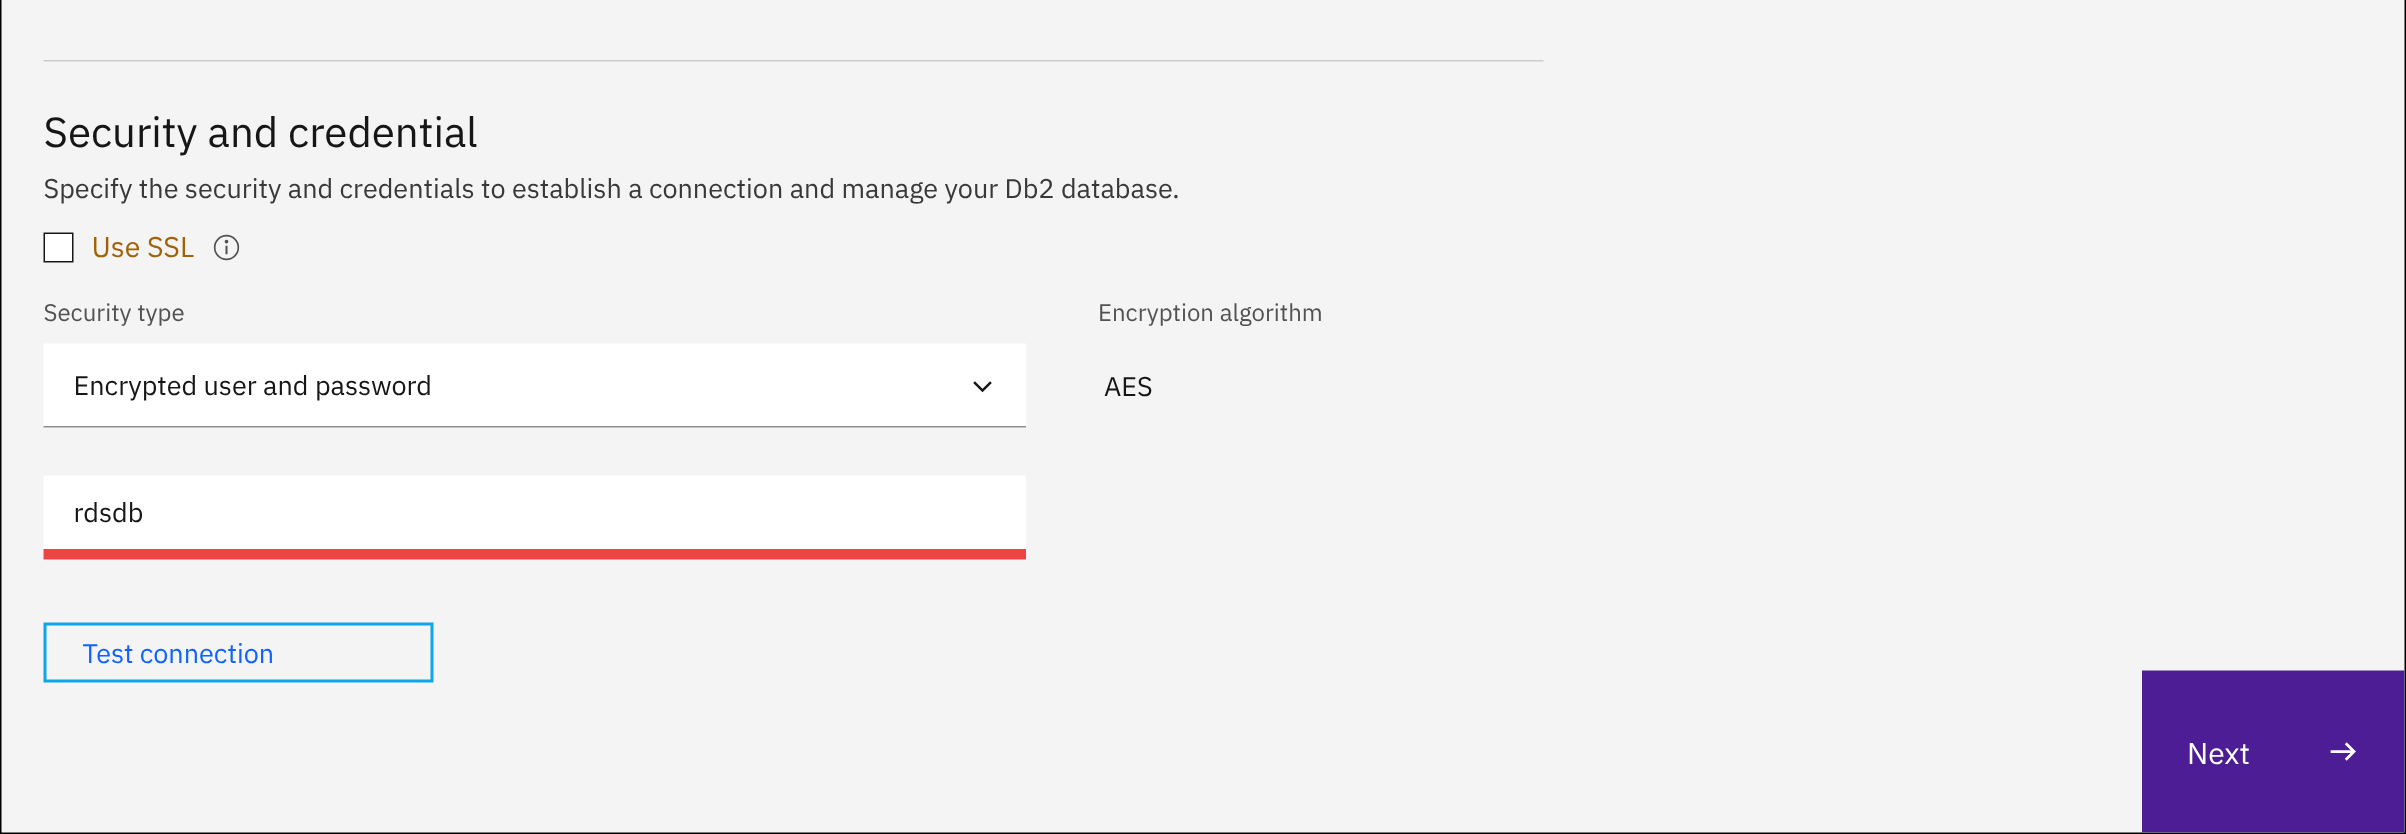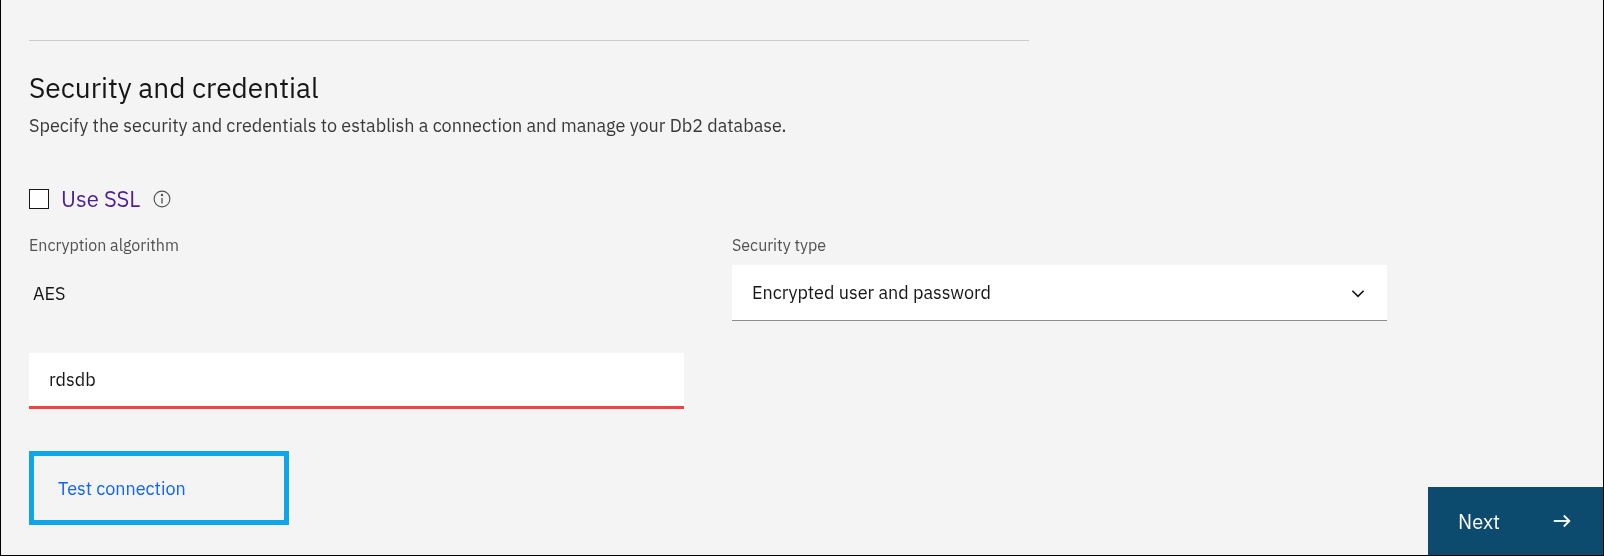--- a/index.html
+++ b/index.html
@@ -26,38 +26,38 @@
     }
     .section-title {
       font-size: 28px;
       font-weight: 400;
       color: #161616;
       margin-bottom: 8px;
     }
     .section-desc {
       font-size: 18px;
       color: #393939;
-      margin-bottom: 47px;
+      margin-bottom: 16px;
     }
     .ssl-row {
       display: flex;
       align-items: center;
       gap: 12px;
       margin-bottom: 22px;
     }
     .checkbox {
       width: 20px;
       height: 20px;
       border: 1.5px solid #161616;
       background: #fff;
       cursor: pointer;
     }
     .ssl-label {
-      font-size: 22px;
-      color: #4c1d95;
+      font-size: 19px;
+      color: #a16207;
     }
     .info-icon {
       width: 20px;
       height: 20px;
       display: flex;
       align-items: center;
       justify-content: center;
     }
     .info-icon svg {
       width: 18px;
@@ -102,49 +102,49 @@
       display: flex;
       align-items: center;
       padding: 0 4px;
       font-size: 18px;
       color: #161616;
     }
     .text-input {
       height: 56px;
       background: #fff;
       border: none;
-      border-bottom: 3px solid #ef4444;
+      border-bottom: 7px solid #ef4444;
       padding: 0 20px;
       font-size: 18px;
       color: #161616;
       font-family: inherit;
       outline: none;
     }
     .button-row {
       margin-top: 42px;
     }
     .test-btn {
-      height: 74px;
+      height: 40px;
       padding: 0 24px;
       min-width: 260px;
       text-align: left;
       background: transparent;
-      border: 5px solid #0ea5e9;
+      border: 2px solid #0ea5e9;
       color: #0f62fe;
       font-size: 18px;
       font-family: inherit;
       cursor: pointer;
     }
     .next-btn {
       position: absolute;
       right: 0;
       bottom: 0;
-      height: 68px;
+      height: 108px;
       width: 175px;
-      background: #0c4a6e;
+      background: #4c1d95;
       color: #fff;
       border: none;
       font-size: 20px;
       font-family: inherit;
       display: flex;
       align-items: center;
       justify-content: space-between;
       padding: 0 30px;
       cursor: pointer;
     }
@@ -169,35 +169,35 @@
       <svg viewBox="0 0 16 16" fill="none" stroke="#525252" stroke-width="1">
         <circle cx="8" cy="8" r="7"></circle>
         <circle cx="8" cy="4.5" r="0.6" fill="#525252"></circle>
         <line x1="8" y1="7" x2="8" y2="12" stroke-width="1.2"></line>
       </svg>
     </span>
   </div>
 
   <div class="fields-grid">
     <div class="field">
-      <span class="field-label">Encryption algorithm</span>
-      <div class="static-value">AES</div>
-    </div>
-
-    <div class="field">
       <span class="field-label">Security type</span>
       <div class="select-wrapper">
         <span class="select-value">Encrypted user and password</span>
         <svg class="chevron" viewBox="0 0 16 16" fill="none" stroke="#161616" stroke-width="1.5">
           <polyline points="3,6 8,11 13,6"></polyline>
         </svg>
       </div>
     </div>
 
     <div class="field">
+      <span class="field-label">Encryption algorithm</span>
+      <div class="static-value">AES</div>
+    </div>
+
+    <div class="field">
       <input class="text-input" type="text" value="rdsdb" style="">
     </div>
 
   </div>
 
   <div class="button-row">
     <button class="test-btn">Test connection</button>
   </div>
 </div>
 

